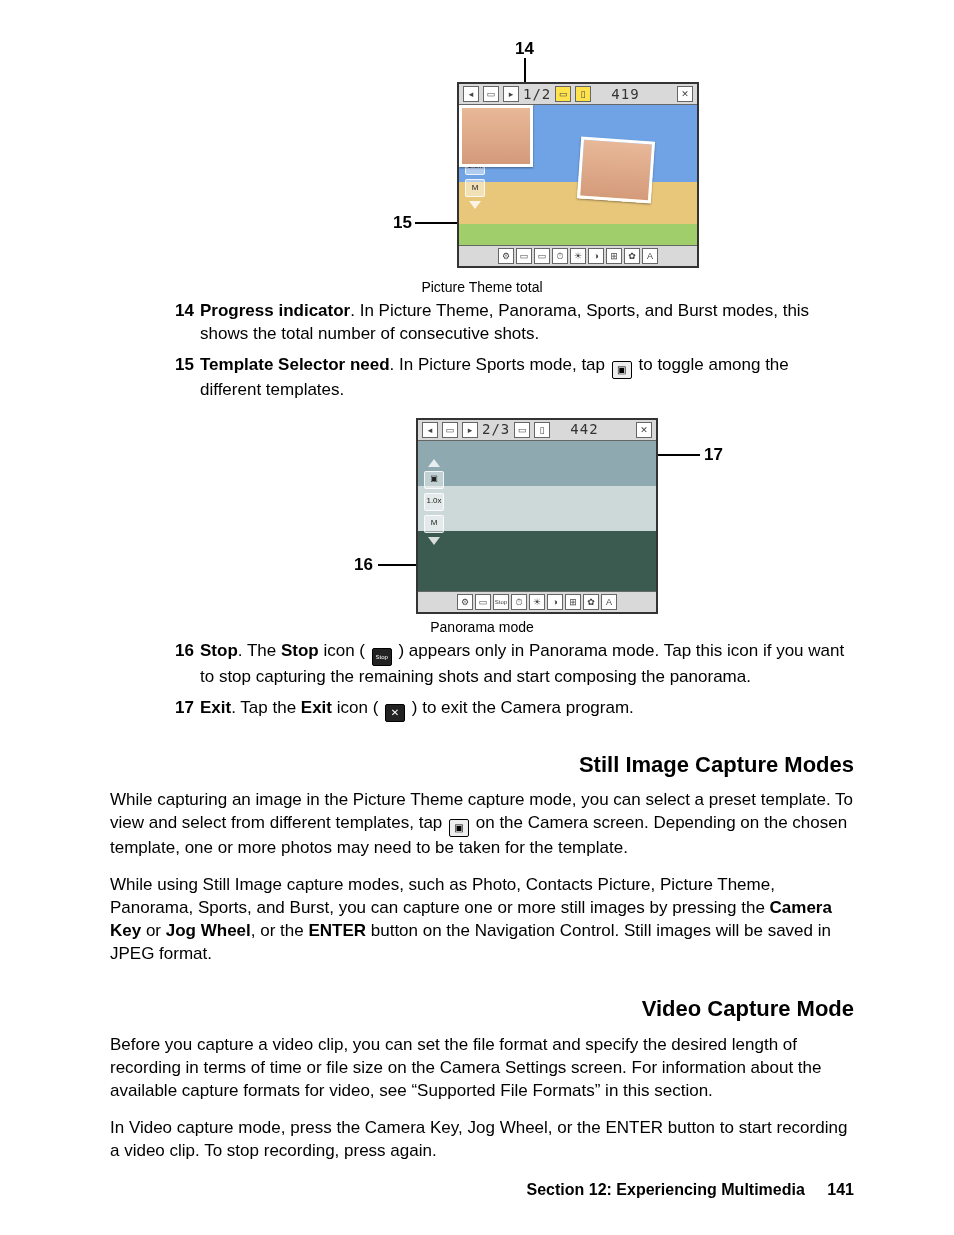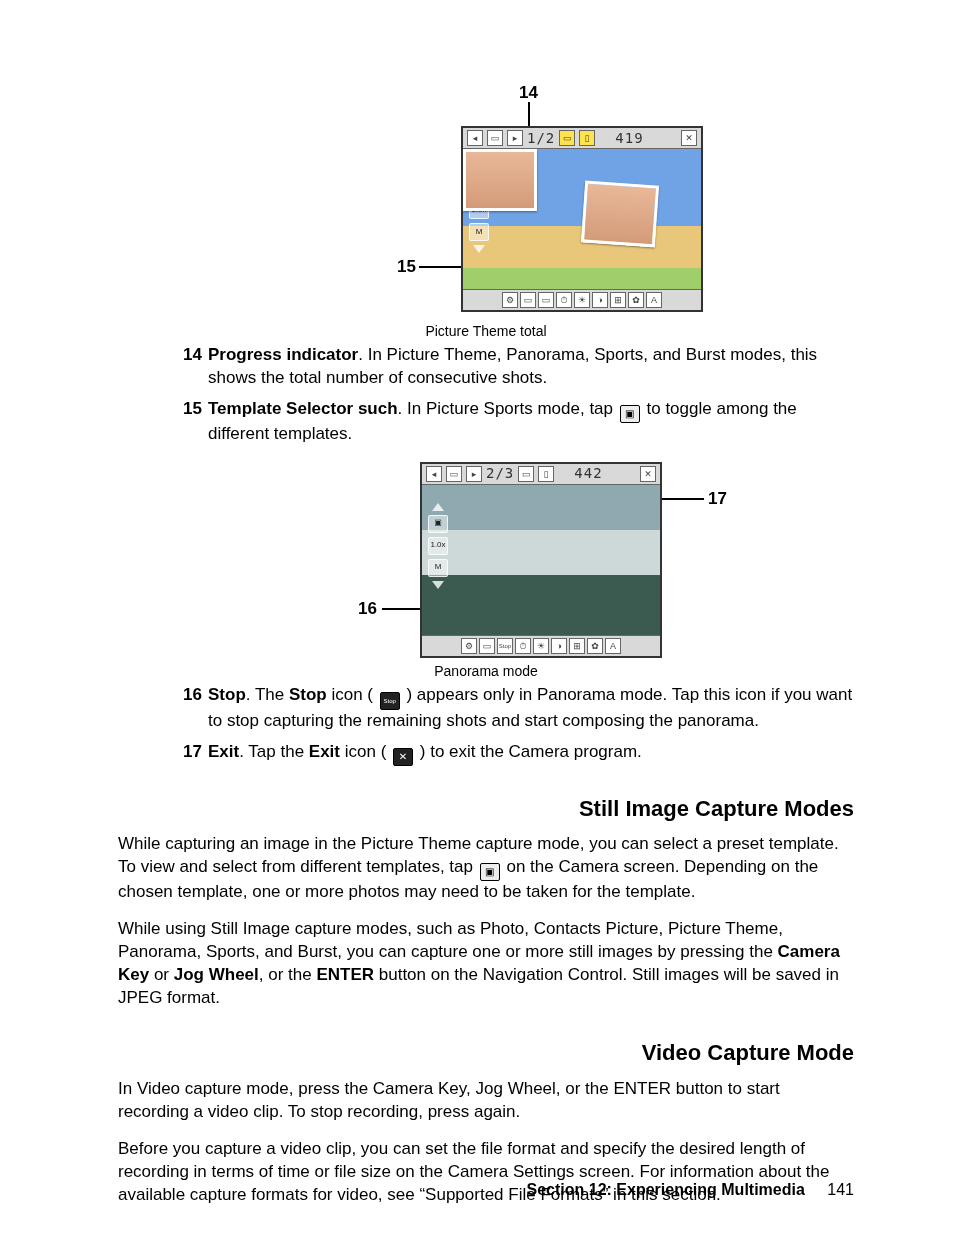--- a/index.html
+++ b/index.html
@@ -7,25 +7,24 @@
   body {
     width: 954px;
     height: 1235px;
     font-family: "Segoe UI", "Myriad Pro", Arial, sans-serif;
     font-size: 17px;
     color: #000;
     line-height: 1.35;
     position: relative;
   }
   .page {
-    padding: 84px 100px 60px 110px;
+    padding: 40px 100px 60px 110px;
     box-sizing: border-box;
     height: 100%;
     position: relative;
-    margin-left: 8px;
   }
 
   
   .fig-wrap { text-align: center; margin: 0 auto 6px auto; position: relative; }
   .fig-caption { text-align: center; font-size: 14px; margin-top: 4px; }
 
   .callout-lbl { position: absolute; font-weight: 700; font-size: 17px; }
   .callout-line { position: absolute; background: #000; }
 
   .screen {
@@ -115,21 +114,21 @@
   h2.sect { font-size: 22px; font-weight: 700; margin: 28px 0 10px 0; text-align: right; }
   p.body { margin: 0 0 14px 0; }
 
   .footer {
     position: absolute;
     bottom: 34px;
     right: 100px;
     font-size: 16px;
   }
   .footer .sec { font-weight: 700; }
-  .footer .pg  { font-weight: 400; margin-left: 18px; }
+  .footer .pg  { font-weight: 700; margin-left: 18px; }
 </style>
 </head>
 <body>
 
 <div class="page">
 
   <div class="fig-wrap" style="width:470px; height:250px;">
     <span class="callout-lbl" style="left:268px; top:-2px;">14</span>
     <div class="callout-line" style="left:277px; top:18px; width:2px; height:26px;"></div>
 
@@ -174,21 +173,21 @@
   </div>
 
   <div class="defs">
     <div class="def-item">
       <div class="def-num">14</div>
       <div class="def-body"><span class="def-trm">Progress indicator</span><span>. In Picture Theme, Panorama, Sports, and Burst modes, this shows the total number of consecutive shots.</span></div>
     </div>
     <div class="def-item">
       <div class="def-num">15</div>
       <div class="def-body">
-        <span class="def-trm">Template Selector such</span><span>. In Picture Sports mode, tap </span><span class="inline-icon light">▣</span><span> to toggle among the different templates.</span>
+        <span class="def-trm">Template Selector need</span><span>. In Picture Sports mode, tap </span><span class="inline-icon light">▣</span><span> to toggle among the different templates.</span>
       </div>
     </div>
   </div>
 
   <div class="fig-wrap" style="width:540px; height:216px;">
     <span class="callout-lbl" style="left:492px; top:30px;">17</span>
     <div class="callout-line" style="left:444px; top:40px; height:2px; width:44px;"></div>
 
     <span class="callout-lbl" style="left:142px; top:140px;">16</span>
     <div class="callout-line" style="left:166px; top:150px; height:2px; width:106px;"></div>
@@ -246,20 +245,20 @@
 
   <h2 class="sect">Still Image Capture Modes</h2>
   <p class="body">
     <span>While capturing an image in the Picture Theme capture mode, you can select a preset template. To view and select from different templates, tap </span><span class="inline-icon light">▣</span><span> on the Camera screen. Depending on the chosen template, one or more photos may need to be taken for the template.</span>
   </p>
   <p class="body">
     <span>While using Still Image capture modes, such as Photo, Contacts Picture, Picture Theme, Panorama, Sports, and Burst, you can capture one or more still images by pressing the </span><b>Camera Key</b><span> or </span><b>Jog Wheel</b><span>, or the </span><b>ENTER</b><span> button on the Navigation Control. Still images will be saved in JPEG format.</span>
   </p>
 
   <h2 class="sect">Video Capture Mode</h2>
+  <p class="body">Before you capture a video clip, you can set the file format and specify the desired length of recording in terms of time or file size on the Camera Settings screen. For information about the available capture formats for video, see “Supported File Formats” in this section.</p>
   <p class="body">In Video capture mode, press the Camera Key, Jog Wheel, or the ENTER button to start recording a video clip. To stop recording, press again.</p>
-  <p class="body">Before you capture a video clip, you can set the file format and specify the desired length of recording in terms of time or file size on the Camera Settings screen. For information about the available capture formats for video, see “Supported File Formats” in this section.</p>
 
   <div class="footer">
     <span class="sec">Section 12: Experiencing Multimedia</span>
     <span class="pg">141</span>
   </div>
 </div>
 
 </body></html>

